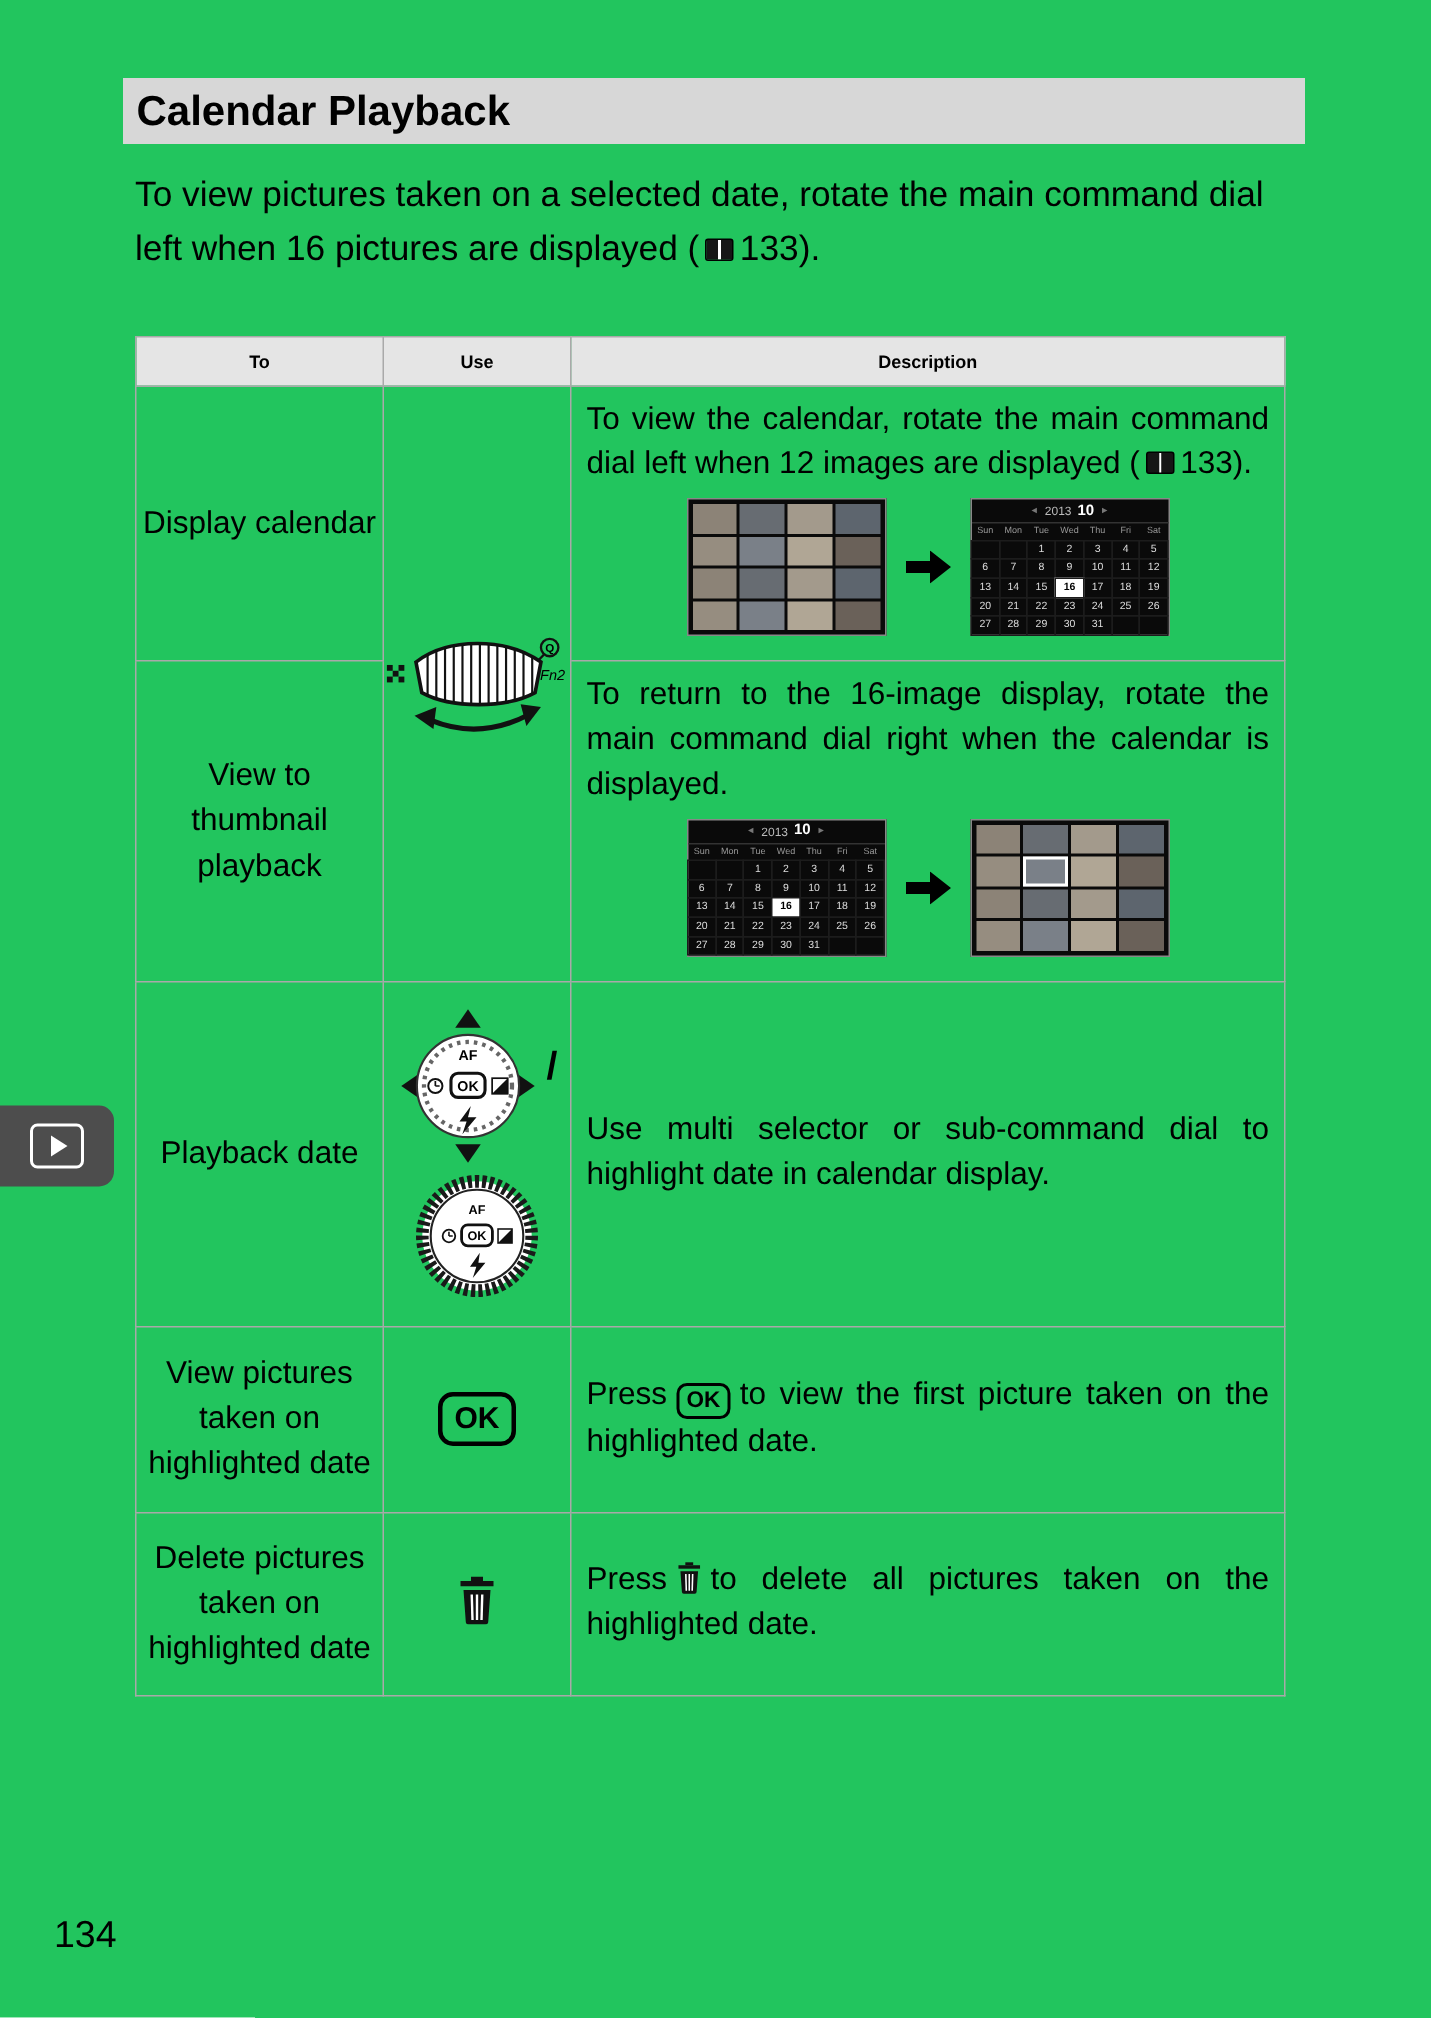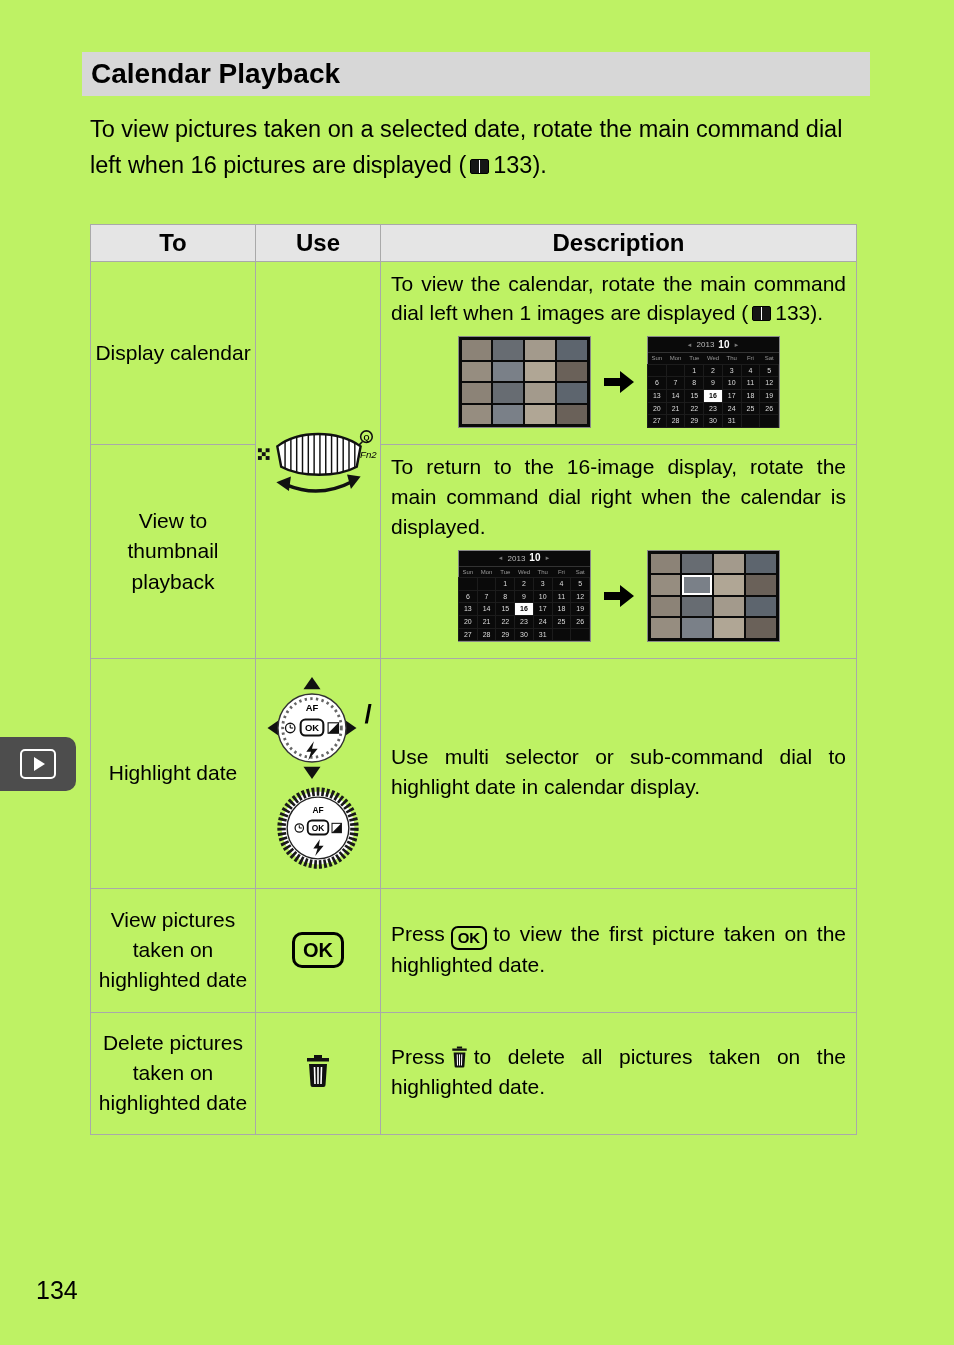--- a/index.html
+++ b/index.html
@@ -1,33 +1,33 @@
 <!DOCTYPE html>
 <html style="--title-bar: #d7d7d7; --table-header: #e5e5e5; --border: #a9a9a9; --tab: #4d4d4d;"><head>
 <meta charset="utf-8">
 <style>
   html, body { margin:0; padding:0; background:#fff; }
   .page {
-    position:relative; width:954px; height:1345px; background:#bef264;
+    position:relative; width:954px; height:1345px; background:#22c55e;
     font-family:"Liberation Sans", sans-serif; color:#000; overflow:hidden;
   }
   .content { position:absolute; left:90px; top:52px; width:766px; }
 
   .title-bar {
     background:var(--title-bar, #d7d7d7);
     font-size:28px; font-weight:bold; line-height:1.15;
     padding:6px 10px 6px 9px; margin:0 0 16px -8px; width:788px; box-sizing:border-box;
   }
   .intro { font-size:23.5px; line-height:1.52; margin:0 0 40px 0; }
   .intro2 { font-size:23.5px; margin:0 0 20px 0; }
 
   table { border-collapse:collapse; width:766px; table-layout:fixed; }
   col.c-to { width:165px; } col.c-use { width:125px; } col.c-desc { width:476px; }
   th {
-    background:var(--table-header, #e5e5e5); font-size:24px; font-weight:bold;
+    background:var(--table-header, #e5e5e5); font-size:12px; font-weight:bold;
     border:1px solid var(--border, #a9a9a9); padding:4px 2px; height:24px;
   }
   td { border:1px solid var(--border, #a9a9a9); }
   td.to { text-align:center; vertical-align:middle; font-size:21px; line-height:1.45; padding:4px 4px; }
   td.use { text-align:center; vertical-align:middle; padding:6px 0; }
   td.desc { font-size:21px; line-height:1.42; padding:4px 10px 6px 10px; text-align:justify; }
   td.desc.vtop { vertical-align:top; }
   td.desc.vmid { vertical-align:middle; }
   .desc-p { margin:3px 0 6px 0; }
 
@@ -149,21 +149,21 @@
               <circle cx="114" cy="22" r="6" fill="none" stroke="#111" stroke-width="1.6"></circle>
               <line x1="110" y1="27" x2="106" y2="31" stroke="#111" stroke-width="1.6"></line>
               <text x="114" y="25" text-anchor="middle" font-size="8" font-weight="bold">Q</text>
               <text x="116" y="44" text-anchor="middle" font-size="10" font-style="italic">Fn2</text>
               <path d="M32 72 Q66 86 100 68" fill="none" stroke="#111" stroke-width="3.5"></path>
               <polygon points="21,69 36,63 34,78" fill="#111"></polygon>
               <polygon points="108,63 94,61 98,76" fill="#111"></polygon>
             </svg>
           </td>
           <td class="desc vtop">
-            <p class="desc-p"><span>To view the calendar, rotate the main command dial left when 1 images are displayed (</span><span class="book-ref"></span><span>133).</span></p>
+            <p class="desc-p"><span>To view the calendar, rotate the main command dial left when 12 images are displayed (</span><span class="book-ref"></span><span>133).</span></p>
             <div class="screens">
               <div class="mini-screen" data-variant="a">
                 <div class="thumb-grid">
                     <div class="thumb t0"></div>
                     <div class="thumb t1"></div>
                     <div class="thumb t2"></div>
                     <div class="thumb t3"></div>
                     <div class="thumb t4"></div>
                     <div class="thumb t5"></div>
                     <div class="thumb t6"></div>
@@ -319,21 +319,21 @@
                     <div class="thumb t5"></div>
                     <div class="thumb t6"></div>
                     <div class="thumb t7"></div>
                   </div>
               </div>
             </div>
           </td>
         </tr>
 
         <tr style="height:230px;">
-          <td class="to">Highlight date</td>
+          <td class="to">Playback date</td>
           <td class="use">
             <div class="use-stack">
               <div class="selector-row">
                 <svg width="96" height="106" viewBox="0 0 100 112">
                   <polygon points="50,2 41,15 59,15" fill="#111"></polygon>
                   <polygon points="50,110 41,97 59,97" fill="#111"></polygon>
                   <polygon points="3,56 16,47 16,65" fill="#111"></polygon>
                   <polygon points="97,56 84,47 84,65" fill="#111"></polygon>
                   <circle cx="50" cy="56" r="36" fill="#fff" stroke="#333" stroke-width="1.5"></circle>
                   <circle cx="50" cy="56" r="31" fill="none" stroke="#666" stroke-width="3" stroke-dasharray="2.5,3.5"></circle>

